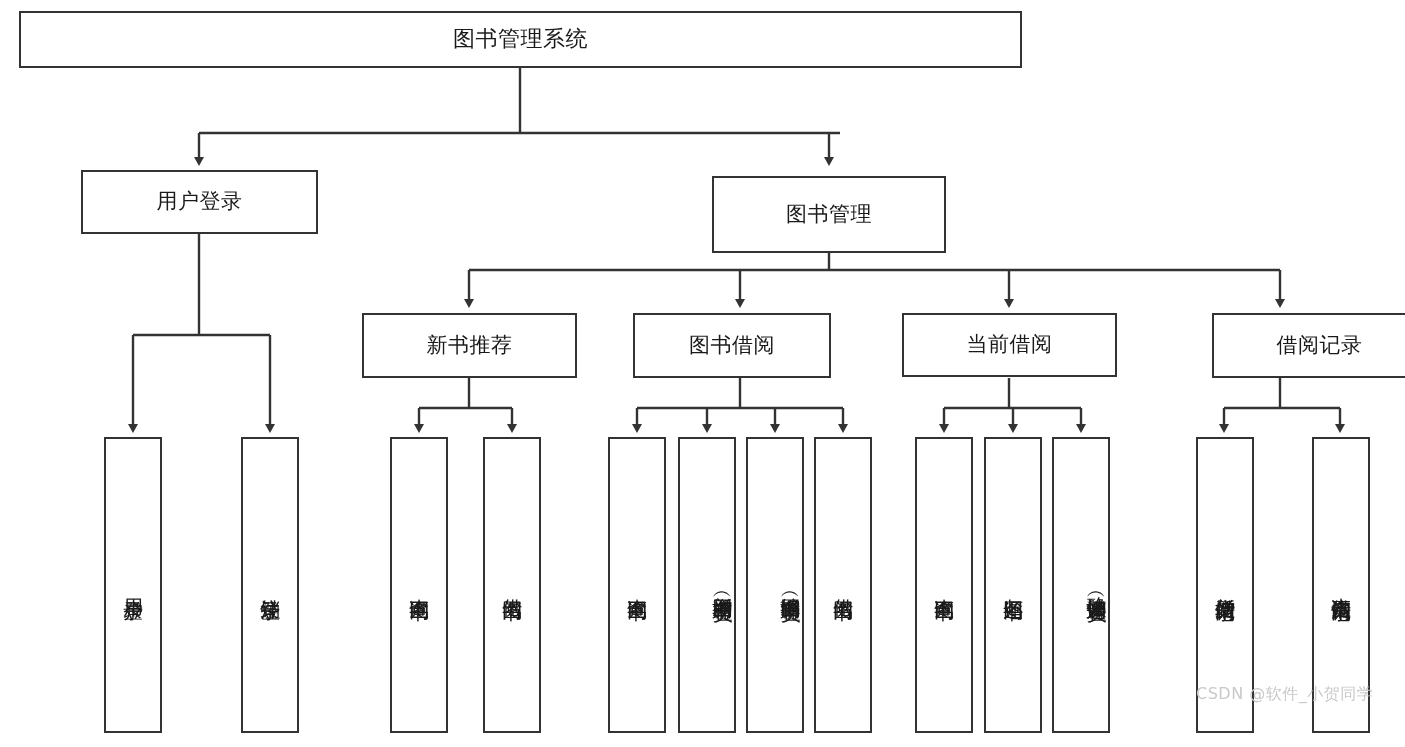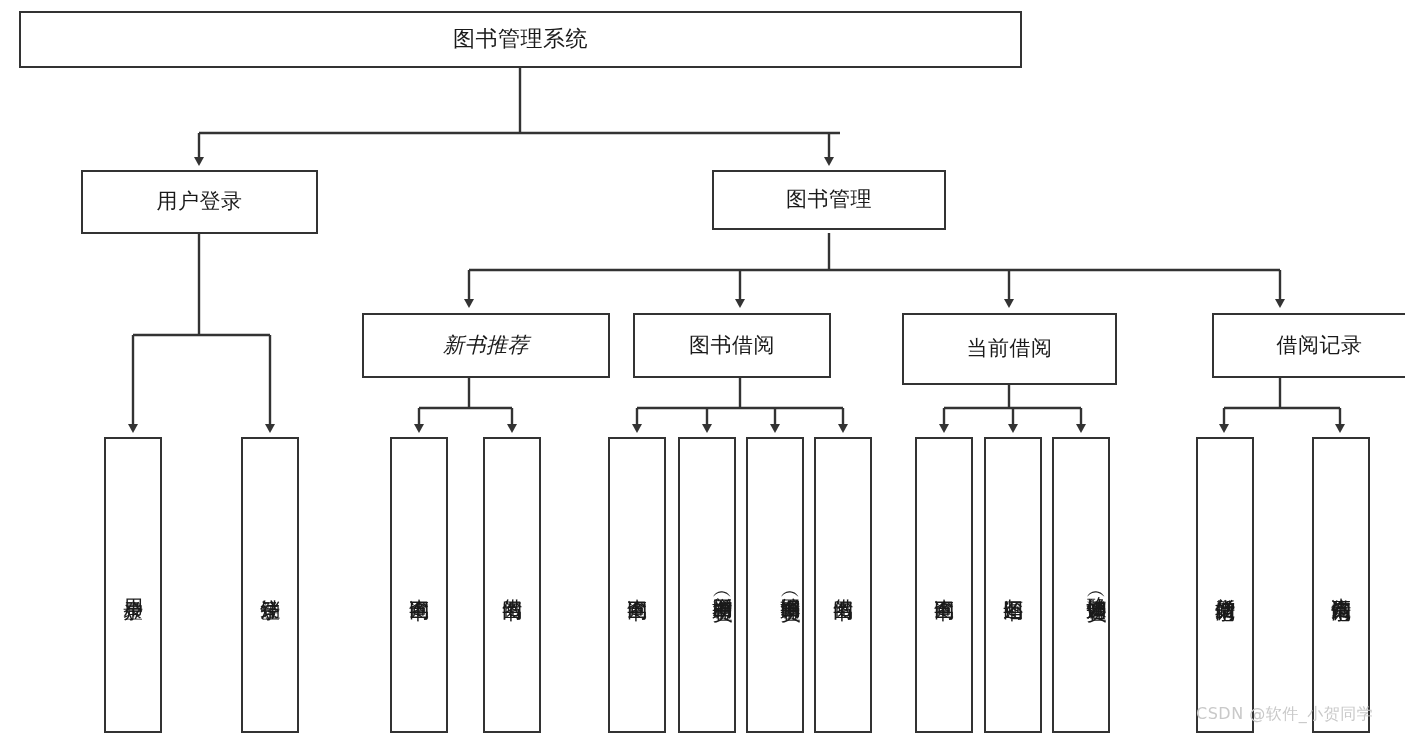--- a/index.html
+++ b/index.html
@@ -116,40 +116,40 @@
       <path d="M1280,378 L1280,408"></path>
       <path d="M1224,408 L1340,408"></path>
       <path d="M1224,408 L1224,425" marker-end="url(#arrow)"></path>
       <path d="M1340,408 L1340,425" marker-end="url(#arrow)"></path>
     </g>
   </svg>
 
   <div class="node h-node title-node" style="left:19px; top:11px; width:1003px; height:57px;">图书管理系统</div>
 
   <div class="node h-node" style="left:81px; top:170px; width:237px; height:64px;">用户登录</div>
-  <div class="node h-node" style="left:712px; top:170px; width:234px; height:60px;">图书管理</div>
+  <div class="node h-node" style="left:712px; top:176px; width:234px; height:77px;">图书管理</div>
 
-  <div class="node h-node" style="left:362px; top:313px; width:248px; height:65px;font-style:italic;">新书推荐</div>
+  <div class="node h-node" style="left:362px; top:313px; width:215px; height:65px;">新书推荐</div>
   <div class="node h-node" style="left:633px; top:313px; width:198px; height:65px;">图书借阅</div>
-  <div class="node h-node" style="left:902px; top:313px; width:215px; height:72px;">当前借阅</div>
+  <div class="node h-node" style="left:902px; top:313px; width:215px; height:64px;">当前借阅</div>
   <div class="node h-node" style="left:1212px; top:313px; width:215px; height:65px;">借阅记录</div>
 
   <div class="node v-node v-center" style="left:104px; top:437px; width:58px; height:296px;">用户登录</div>
   <div class="node v-node v-center" style="left:241px; top:437px; width:58px; height:296px;">注销登录</div>
 
   <div class="node v-node v-center" style="left:390px; top:437px; width:58px; height:296px;">查询图书</div>
   <div class="node v-node v-center" style="left:483px; top:437px; width:58px; height:296px;">借阅图书</div>
 
   <div class="node v-node v-center" style="left:608px; top:437px; width:58px; height:296px;">查询图书</div>
   <div class="node v-node" style="left:678px; top:437px; width:58px; height:296px;">新增图书（管理员）</div>
   <div class="node v-node" style="left:746px; top:437px; width:58px; height:296px;">编辑图书（管理员）</div>
   <div class="node v-node v-center" style="left:814px; top:437px; width:58px; height:296px;">借阅图书</div>
 
   <div class="node v-node v-center" style="left:915px; top:437px; width:58px; height:296px;">查询图书</div>
   <div class="node v-node v-center" style="left:984px; top:437px; width:58px; height:296px;">归还图书</div>
   <div class="node v-node" style="left:1052px; top:437px; width:58px; height:296px;">确认归还（管理员）</div>
 
   <div class="node v-node v-center" style="left:1196px; top:437px; width:58px; height:296px;">新增借阅记录</div>
   <div class="node v-node v-center" style="left:1312px; top:437px; width:58px; height:296px;">查询借阅记录</div>
 
-  <div class="watermark" style="left:1196px; top:684px;margin-top:20px;">CSDN @软件_小贺同学</div>
+  <div class="watermark" style="left:1196px; top:684px;">CSDN @软件_小贺同学</div>
 
 </div>
 
 </body></html>

